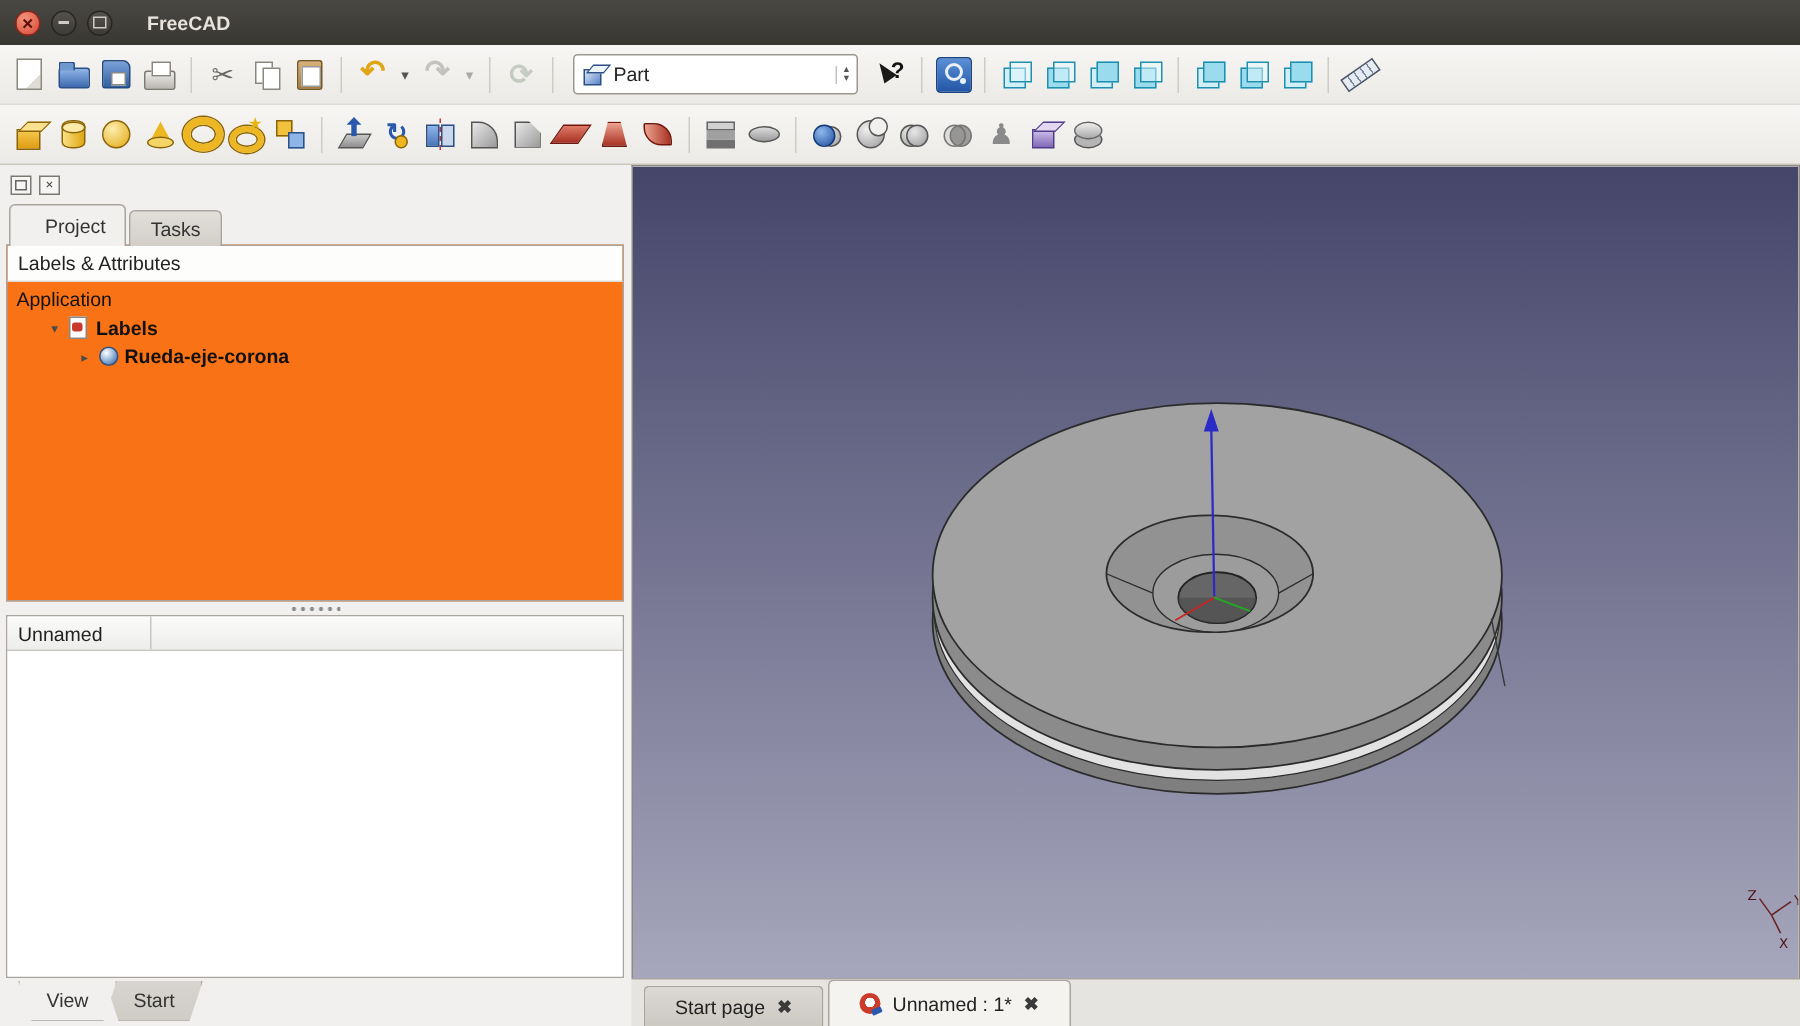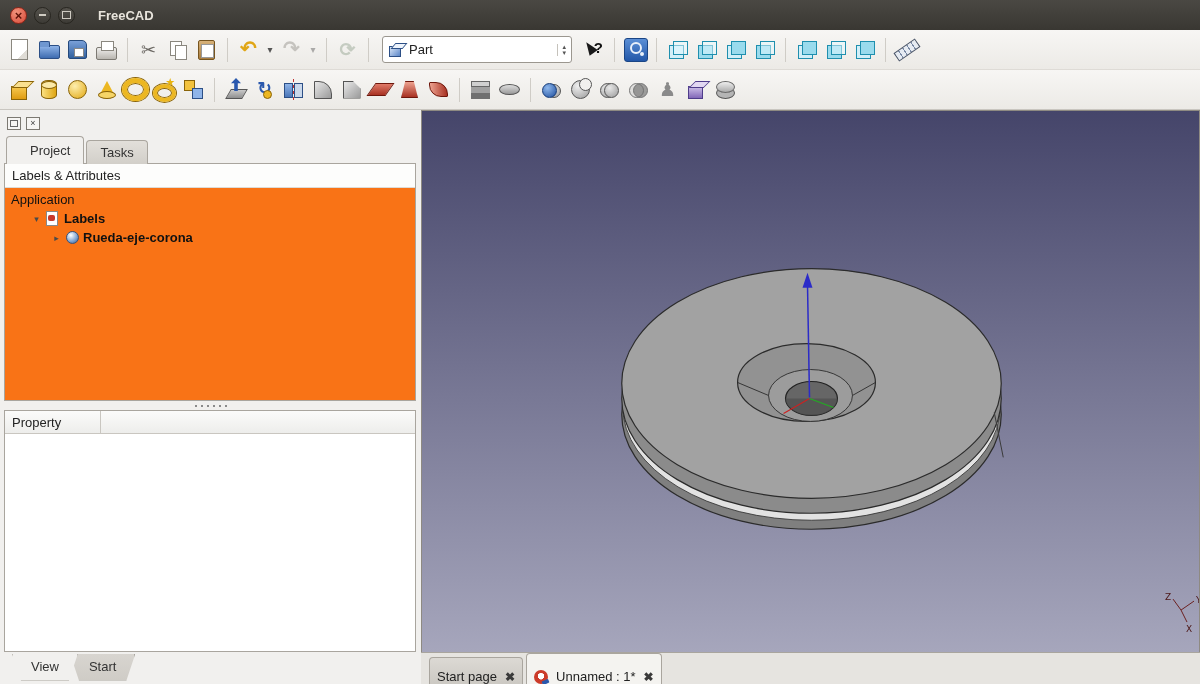--- a/index.html
+++ b/index.html
@@ -131,21 +131,21 @@
   .bottom-tabs { height:30px; display:flex; align-items:center; padding-left:8px; }
   .btab { height:27px; padding:0 18px; display:flex; align-items:center; background:linear-gradient(#d8d5d0,#cfccc6); border:1px solid #a9a59e; border-top:none; color:#333; clip-path:polygon(0 0,100% 0,calc(100% - 9px) 100%,9px 100%); margin-left:-8px; }
   .btab:first-child { margin-left:0; }
   .btab.active { background:#f1f0ee; z-index:2; }
 
   
   .vp-col { flex:1; display:flex; flex-direction:column; min-width:0; }
   .vp { flex:1; position:relative; border:1px solid #8e8a82; border-bottom:none; overflow:hidden; }
   .vp svg { position:absolute; inset:0; width:100%; height:100%; display:block; }
   .mdi { height:32px; background:#e6e4e0; border-top:1px solid #a9a59e; display:flex; align-items:flex-end; padding-left:8px; gap:3px; }
-  .mtab { height:27px; display:flex; align-items:flex-end; gap:8px; padding:0 7px; background:linear-gradient(#dcd9d4,#ccc9c3); border:1px solid #a9a59e; border-bottom:none; border-radius:4px 4px 0 0; color:#222;margin-top:48px; }
+  .mtab { height:27px; display:flex; align-items:center; gap:8px; padding:0 20px; background:linear-gradient(#dcd9d4,#ccc9c3); border:1px solid #a9a59e; border-bottom:none; border-radius:4px 4px 0 0; color:#222;margin-top:48px; }
   .mtab.active { background:#f4f3f0; height:31px; }
   .mclose { font-size:12px; color:#3a3a3a; font-weight:bold; }
   .fc-ic { width:14px; height:14px; border-radius:50%; background:radial-gradient(circle at 50% 45%,#fff 0 30%,#cc3b2a 32%); position:relative; flex:0 0 auto; }
   .fc-ic::after { content:""; position:absolute; right:-1px; bottom:0; width:7px; height:4px; background:#2a58ad; border-radius:1px; transform:rotate(-25deg); }
 </style>
 </head>
 <body>
 
 <div class="titlebar">
   <span class="wbtn close">×</span>
@@ -248,21 +248,21 @@
           <div class="titem bold" style="padding-left: 46px;">
             <span class="exp">▸</span>
             <span class="sphere-ic"></span>
             <span class="lbl">Rueda-eje-corona</span>
           </div>
         </div>
     </div>
     <div class="vsplit"></div>
     <div class="prop-frame">
       <div class="prop-head" id="propHead">
-          <div class="c1">Property</div>
+          <div class="c1">Unnamed</div>
         </div>
       <div class="prop-body"></div>
     </div>
     <div class="bottom-tabs" id="comboBottomTabs">
         <div class="btab active">View</div>
         <div class="btab">Start</div>
       </div>
   </div>
 
   <div class="vp-col">

